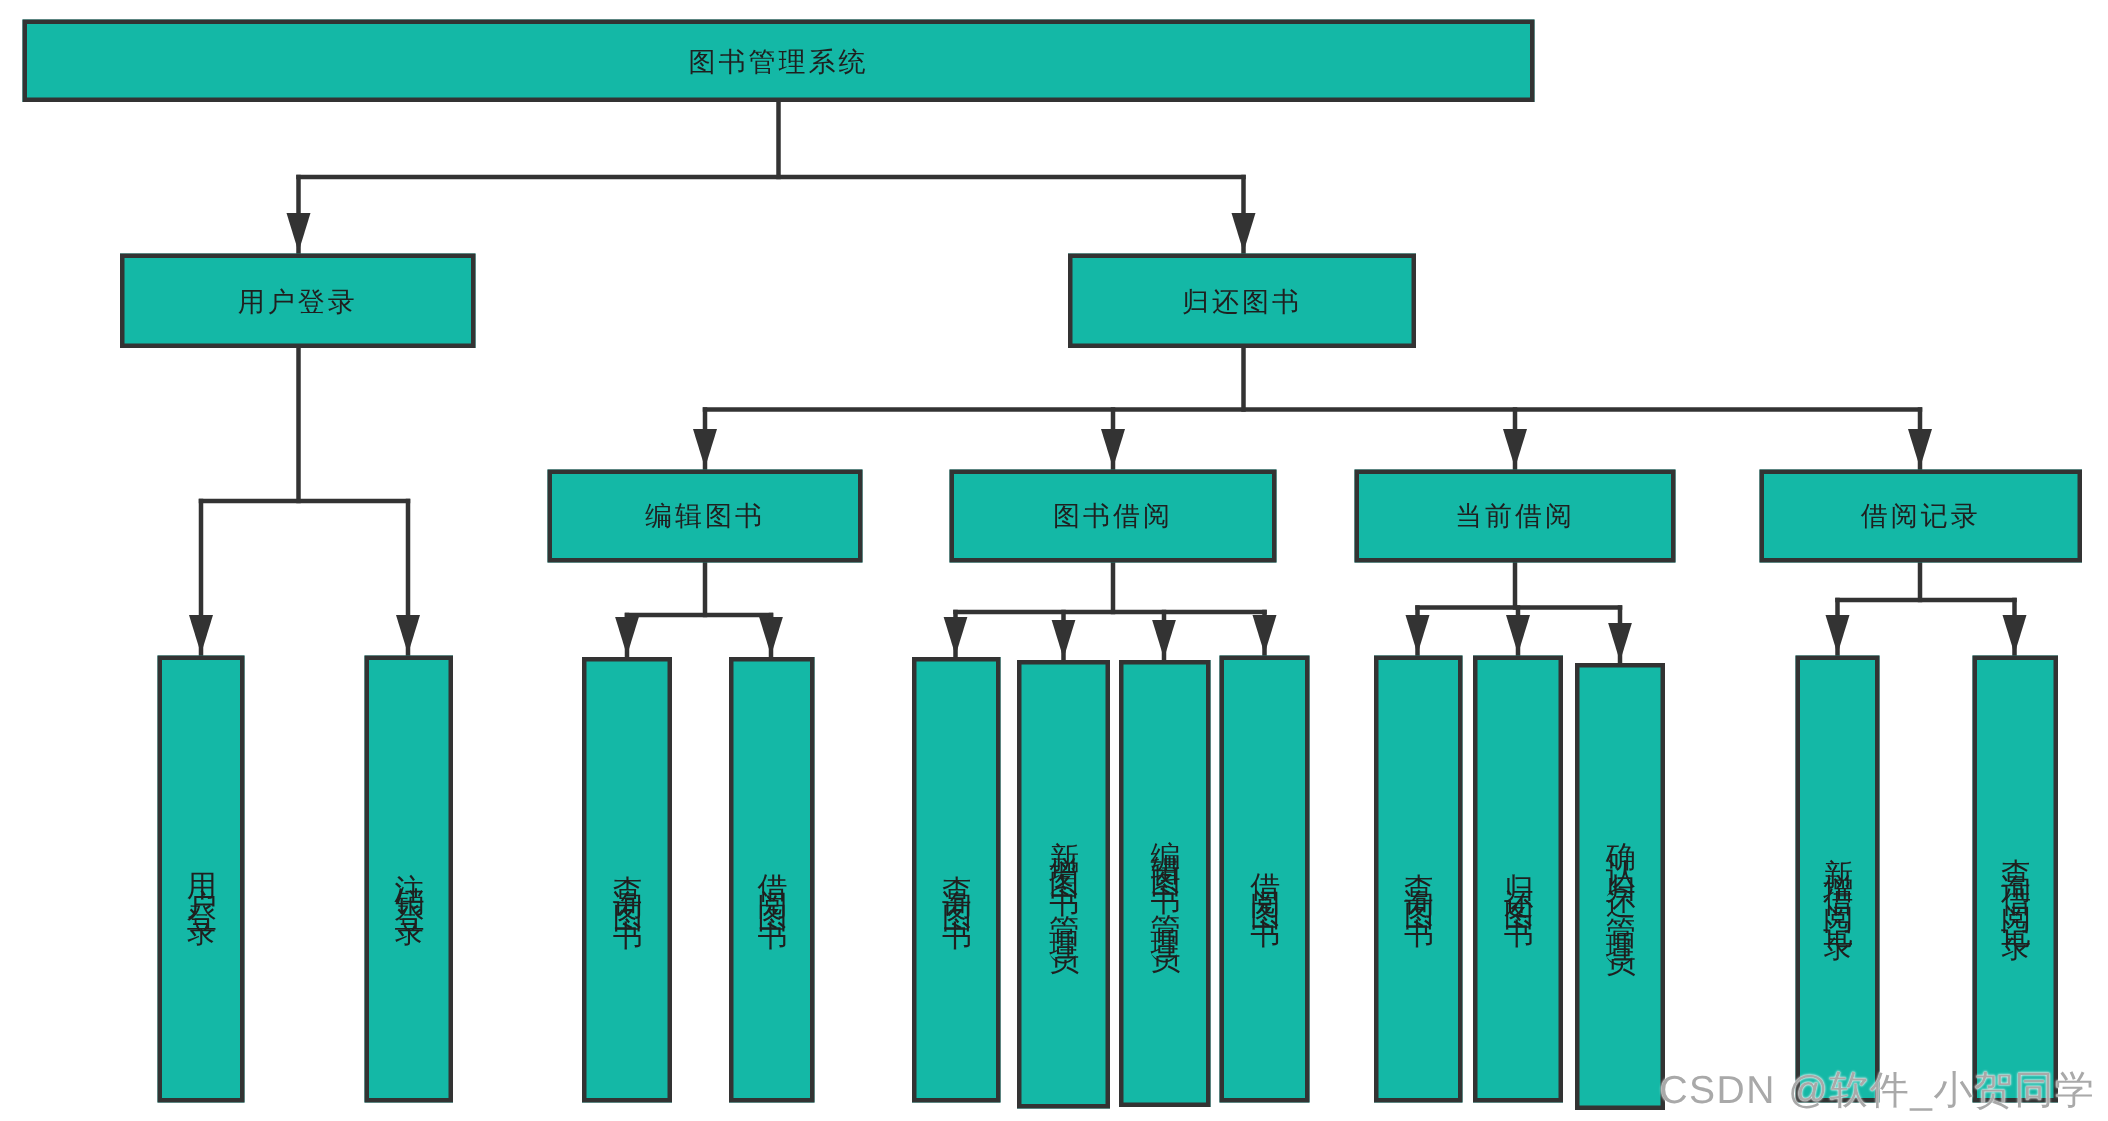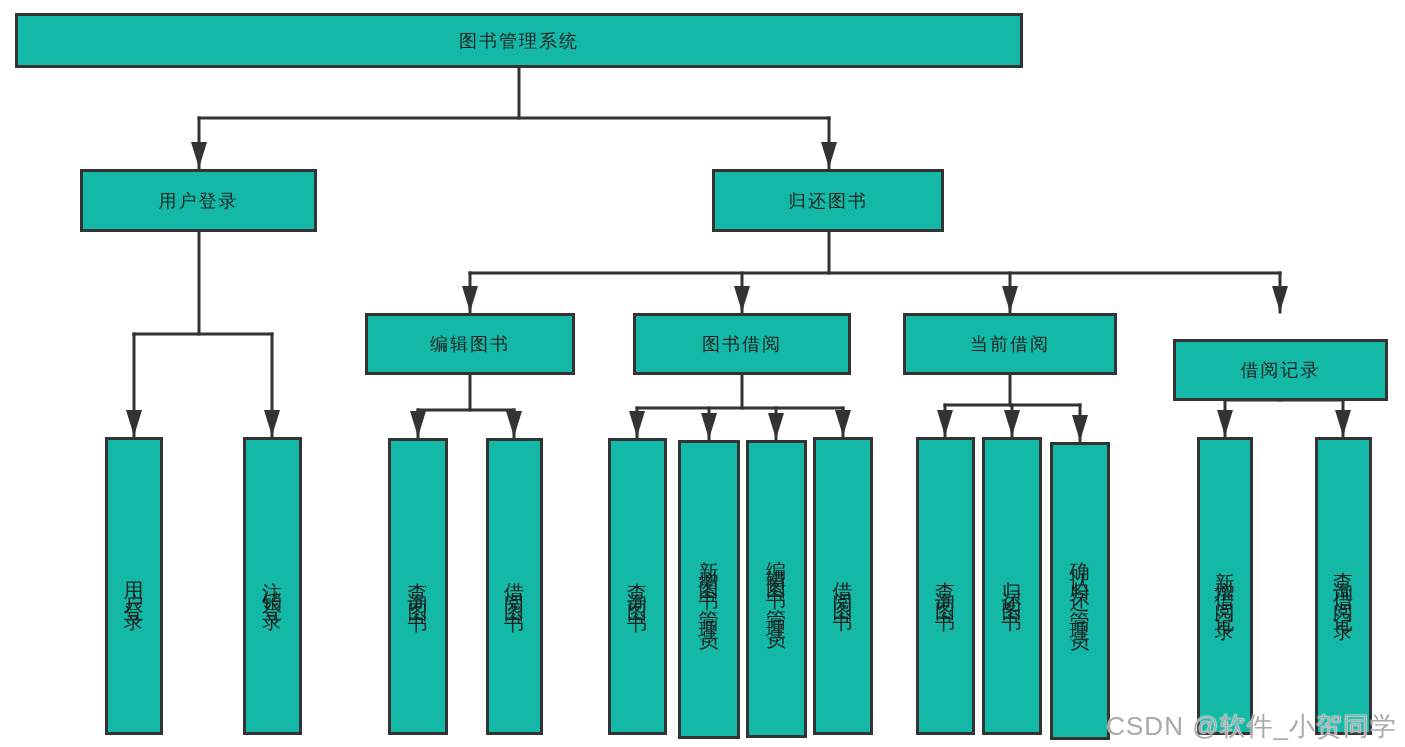--- a/index.html
+++ b/index.html
@@ -83,21 +83,21 @@
   </svg>
 
   <div class="node hnode" style="left:15px; top:13px; width:1008px; height:55px;">图书管理系统</div>
 
   <div class="node hnode" style="left:80px; top:169px; width:237px; height:63px;">用户登录</div>
   <div class="node hnode" style="left:712px; top:169px; width:232px; height:63px;">归还图书</div>
 
   <div class="node hnode" style="left:365px; top:313px; width:210px; height:62px;">编辑图书</div>
   <div class="node hnode" style="left:633px; top:313px; width:218px; height:62px;">图书借阅</div>
   <div class="node hnode" style="left:903px; top:313px; width:214px; height:62px;">当前借阅</div>
-  <div class="node hnode" style="left:1173px; top:313px; width:215px; height:62px;margin-top:26px;">借阅记录</div>
+  <div class="node hnode" style="left:1173px; top:313px; width:215px; height:62px;">借阅记录</div>
 
   <div class="node vnode" style="left:105px; top:437px; width:58px; height:298px;">用户登录</div>
   <div class="node vnode" style="left:243px; top:437px; width:59px; height:298px;">注销登录</div>
 
   <div class="node vnode" style="left:388px; top:438px; width:60px; height:297px;">查询图书</div>
   <div class="node vnode" style="left:486px; top:438px; width:57px; height:297px;">借阅图书</div>
 
   <div class="node vnode" style="left:608px; top:438px; width:59px; height:297px;">查询图书</div>
   <div class="node vnode" style="left:678px; top:440px; width:62px; height:299px;">新增图书（管理员）</div>
   <div class="node vnode" style="left:746px; top:440px; width:61px; height:298px;">编辑图书（管理员）</div>

